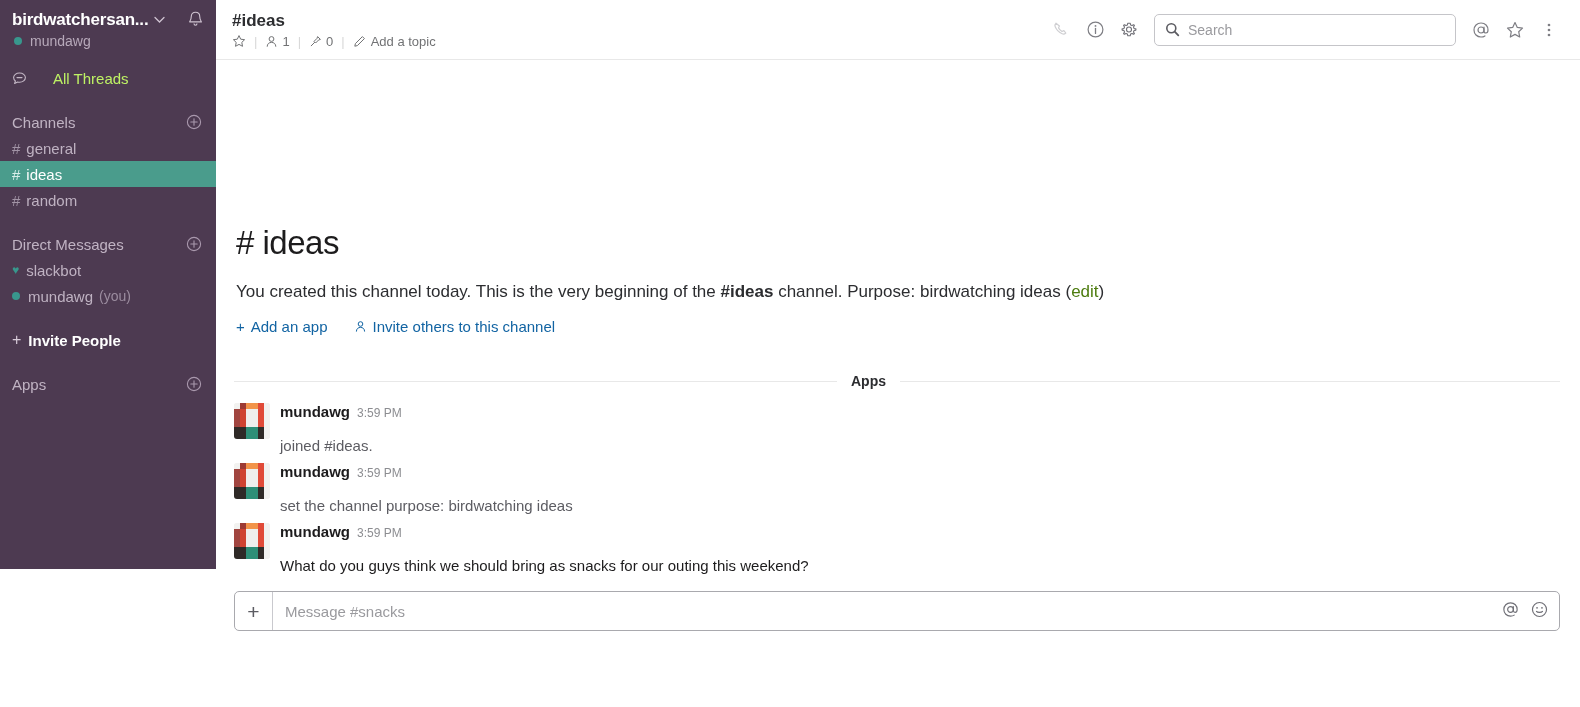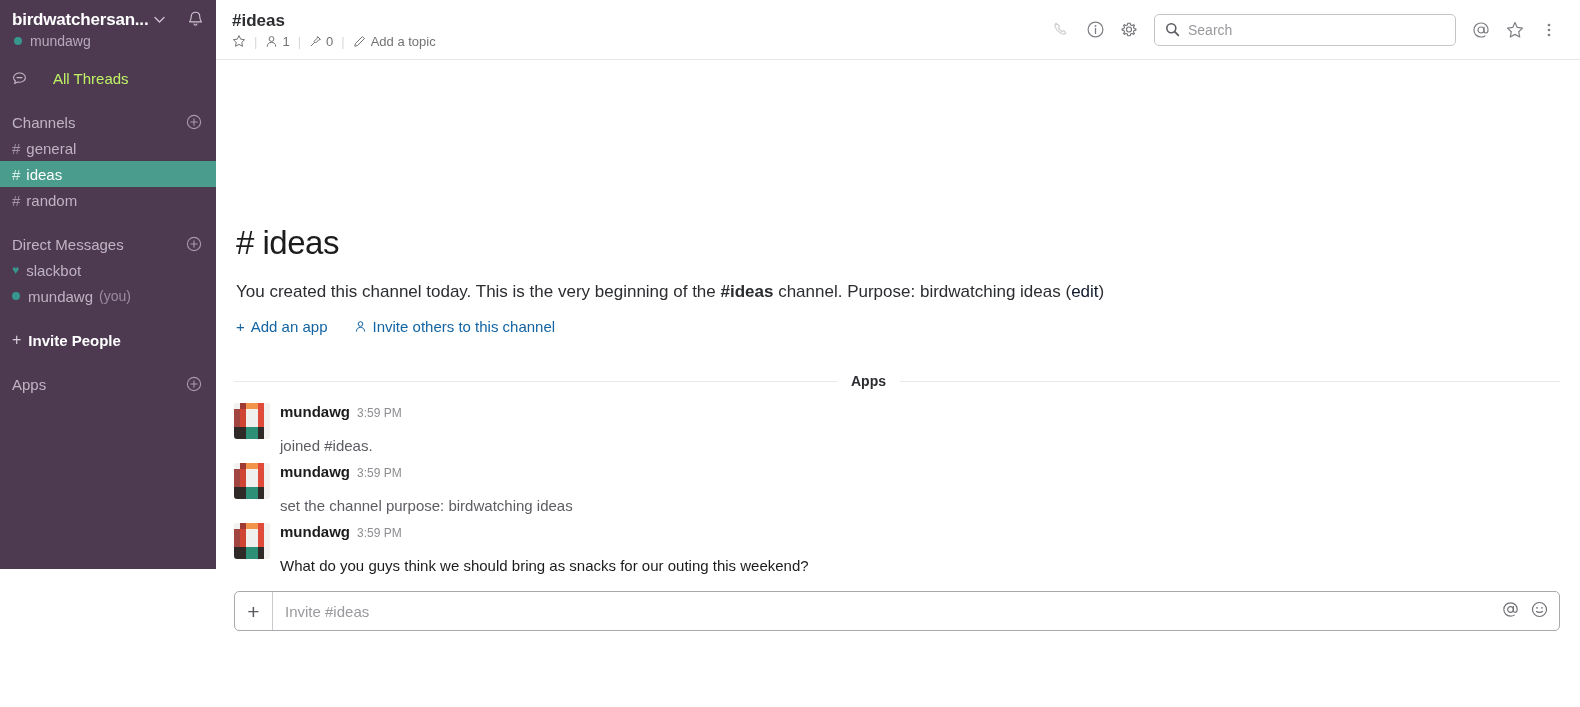--- a/index.html
+++ b/index.html
@@ -131,21 +131,21 @@
   }
   .intro { padding: 0 20px 0 20px; }
   .intro-title {
     font-size: 33px; font-weight: normal; color: #1d1c1d;
     letter-spacing: -0.5px; margin-bottom: 18px;
   }
   .intro-text {
     font-size: 17px; color: #2c2d30; line-height: 24px;
   }
   .intro-text .bold-hash { font-weight: bold; }
-  .intro-text a, .link { color: #0f172a; text-decoration: none; }
+  .intro-text a, .link { color: #4d7c0f; text-decoration: none; }
   .intro-actions {
     display: flex; align-items: center;
     margin-top: 14px; font-size: 15px;
   }
   .intro-actions .act {
     color: #1264a3; display: flex; align-items: center; margin-right: 26px;
   }
   .intro-actions .act .ic { margin-right: 6px; display:flex; align-items:center; }
 
   .day-divider {
@@ -500,21 +500,21 @@
 
       </div>
     </div>
 
     <div class="composer-wrap">
       <div class="composer">
         <div class="plus-btn">
           <span>+</span>
         </div>
         <div class="composer-input">
-          <span>Invite #ideas</span>
+          <span>Message #snacks</span>
         </div>
         <div class="composer-icons">
           <span>
             <svg width="19" height="19" viewBox="0 0 20 20">
                 <circle cx="10" cy="10" r="3" fill="none" stroke="#6f6f76" stroke-width="1.2"></circle>
                 <path d="M13 7 L13 11 C13 12.4 14 13 14.9 13 C16.2 13 17 11.7 17 10 C17 6 14.3 3 10 3 C6 3 3 6 3 10 C3 14 6 17 10 17 C11.6 17 12.9 16.6 13.9 15.9" fill="none" stroke="#6f6f76" stroke-width="1.2" stroke-linecap="round"></path>
               </svg>
           </span>
           <span>
             <svg width="19" height="19" viewBox="0 0 20 20">

